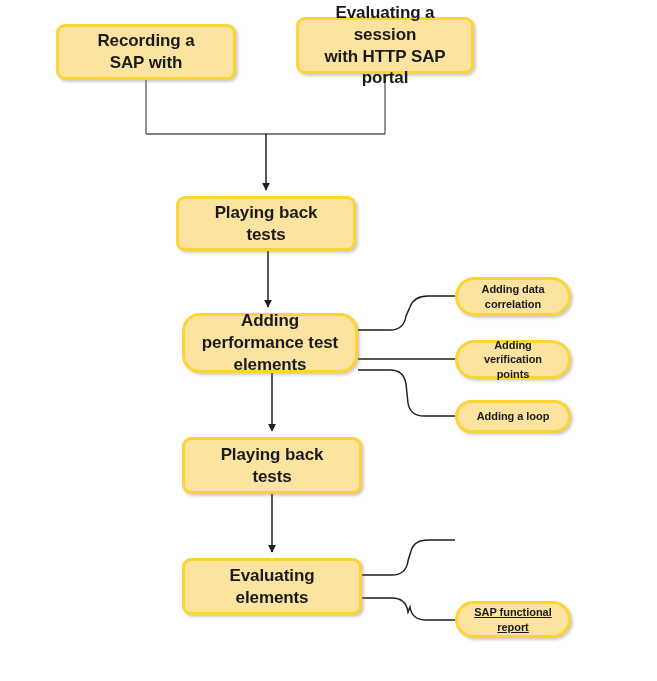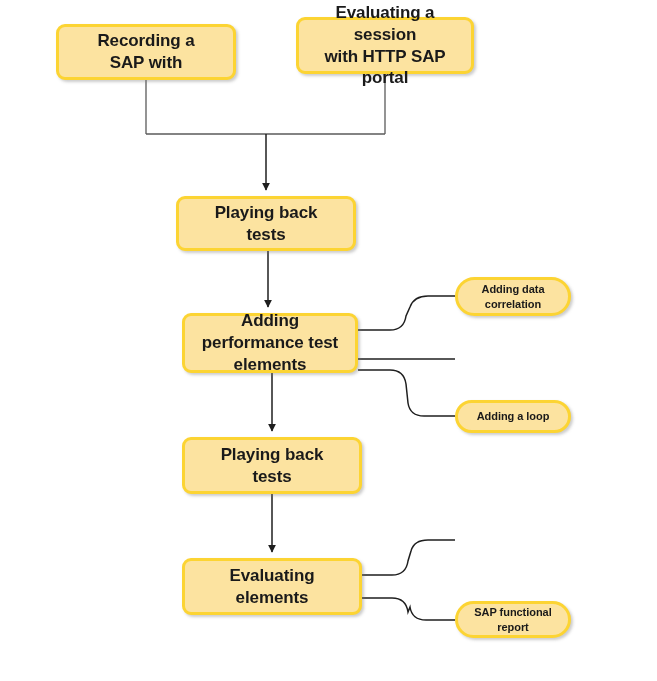--- a/index.html
+++ b/index.html
@@ -107,21 +107,21 @@
     </div>
   </div>
 
   <div class="node node-main" style="left:176px; top:196px; width:180px; height:55px;">
     <div class="node-label">
       <span>Playing back</span><br>
       <span>tests</span>
     </div>
   </div>
 
-  <div class="node node-main" style="left:182px; top:313px; width:176px; height:60px;">
+  <div class="node node-main" style="left:182px; top:313px; width:176px; height:60px;border-radius:18px;">
     <div class="node-label">
       <span>Adding</span><br>
       <span>performance test</span><br>
       <span>elements</span>
     </div>
   </div>
 
   <div class="node node-main" style="left:182px; top:437px; width:180px; height:57px;">
     <div class="node-label">
       <span>Playing back</span><br>
@@ -136,28 +136,34 @@
     </div>
   </div>
 
   <div class="node node-pill" style="left:455px; top:277px; width:116px; height:39px;">
     <div class="node-label">
       <span>Adding data</span><br>
       <span>correlation</span>
     </div>
   </div>
 
+  <div class="node node-pill" style="left:455px; top:340px; width:116px; height:39px;">
+    <div class="node-label">
+      <span>Adding verification</span><br>
+      <span>points</span>
+    </div>
+  </div>
 
   <div class="node node-pill" style="left:455px; top:400px; width:116px; height:33px;">
     <div class="node-label">
       <span>Adding a loop</span>
     </div>
   </div>
 
 
-  <div class="node node-pill" style="left:455px; top:601px; width:116px; height:37px;">
+  <div class="node node-pill" style="left:455px; top:601px; width:116px; height:37px;text-decoration:underline;">
     <div class="node-label">
       <span>SAP functional</span><br>
       <span>report</span>
     </div>
   </div>
 
 </div>
 
 </body></html>

